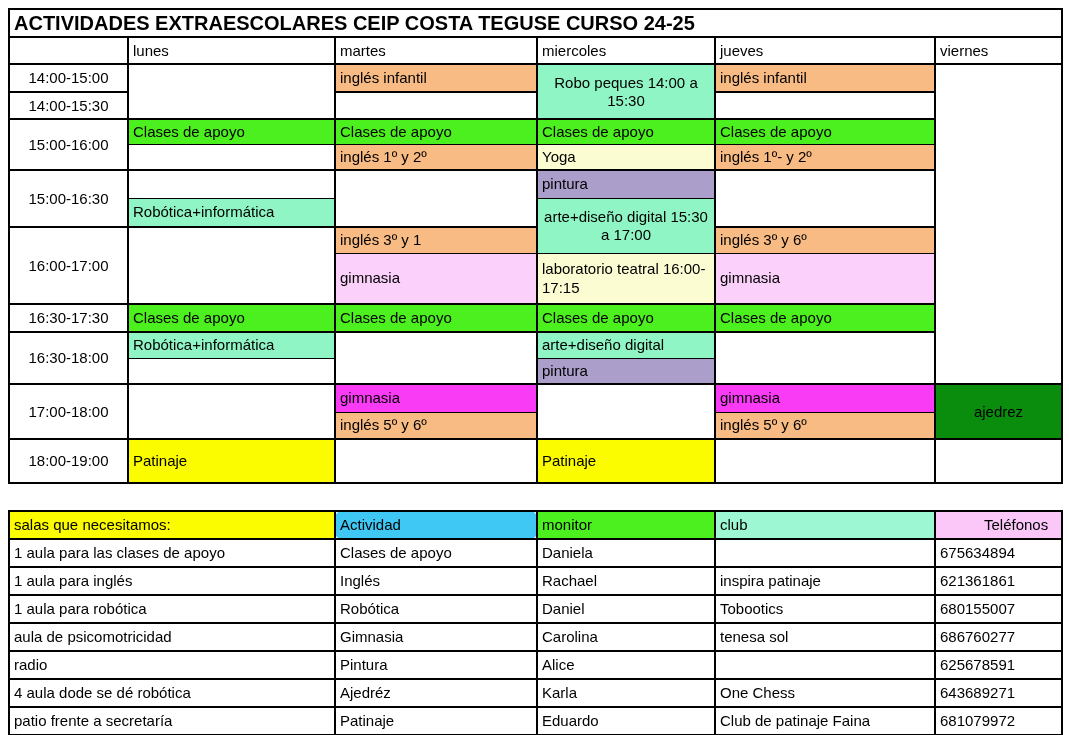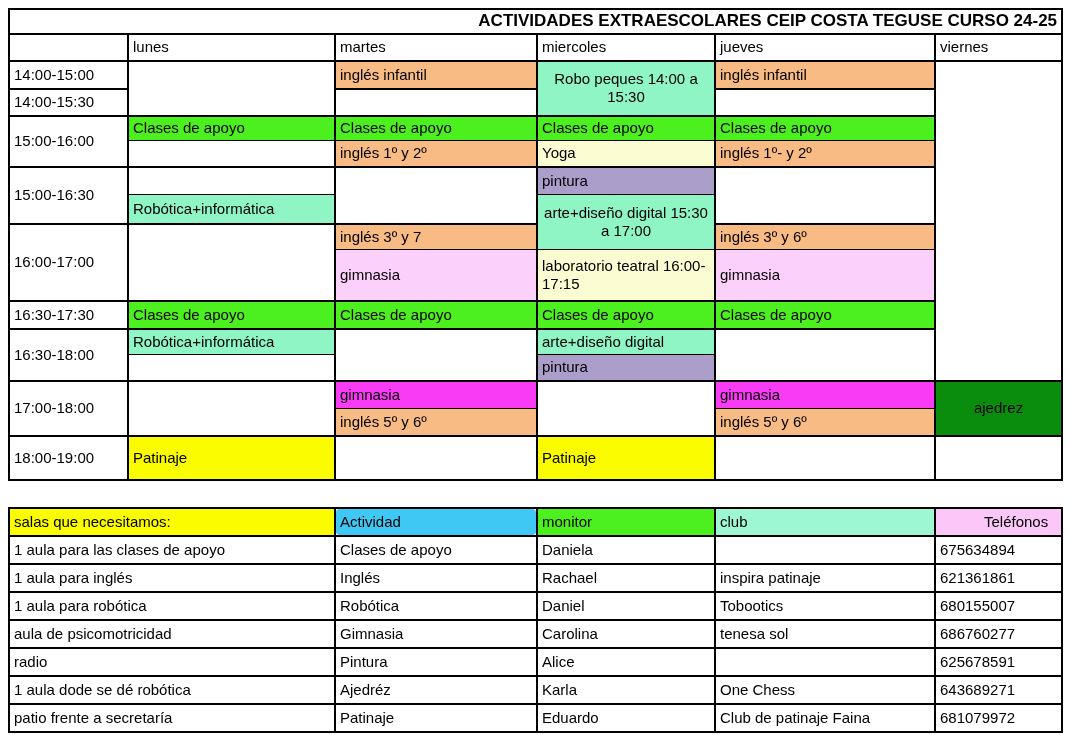--- a/index.html
+++ b/index.html
@@ -15,22 +15,22 @@
 
   
   .schedule td {
     border: 2px solid #000;
     border-top-width: 1px;
     border-bottom-width: 1px;
   }
   .schedule tr.first td { border-top-width: 2px; }
   .schedule td.hb { border-bottom-width: 2px; }
 
-  .title-cell { font-weight: bold; text-align: right; font-size: 17px; }
-  .time { text-align: left; }
+  .title-cell { font-weight: bold; text-align: left; font-size: 20px; }
+  .time { text-align: center; }
   .ctr  { text-align: center; }
 
   
   .info { margin-top: 26px; }
   .info td { border: 2px solid #000; height: 24px; }
 
   
   .bg-green   { background: var(--green); }
   .bg-orange  { background: var(--orange); }
   .bg-aqua    { background: var(--aqua); }
@@ -110,21 +110,21 @@
   </tr>
 
   <tr style="height:29px">
     <td class="bg-aqua hb">Robótica+informática</td>
     <td rowspan="2" class="bg-aqua ctr">arte+diseño digital 15:30 a 17:00</td>
   </tr>
 
   <tr style="height:26px">
     <td rowspan="2" class="time hb">16:00-17:00</td>
     <td rowspan="2" class="hb"></td>
-    <td class="bg-orange">inglés 3º y 7</td>
+    <td class="bg-orange">inglés 3º y 1</td>
     <td class="bg-orange">inglés 3º y 6º</td>
   </tr>
 
   <tr style="height:51px">
     <td class="bg-pinklt hb">gimnasia</td>
     <td class="bg-paleyel hb">laboratorio teatral 16:00-17:15</td>
     <td class="bg-pinklt hb">gimnasia</td>
   </tr>
 
   <tr style="height:28px">
@@ -218,21 +218,21 @@
     <td>686760277</td>
   </tr>
   <tr>
     <td>radio</td>
     <td>Pintura</td>
     <td>Alice</td>
     <td></td>
     <td>625678591</td>
   </tr>
   <tr>
-    <td>1 aula dode se dé robótica</td>
+    <td>4 aula dode se dé robótica</td>
     <td>Ajedréz</td>
     <td>Karla</td>
     <td>One Chess</td>
     <td>643689271</td>
   </tr>
   <tr>
     <td>patio frente a secretaría</td>
     <td>Patinaje</td>
     <td>Eduardo</td>
     <td>Club de patinaje Faina</td>

